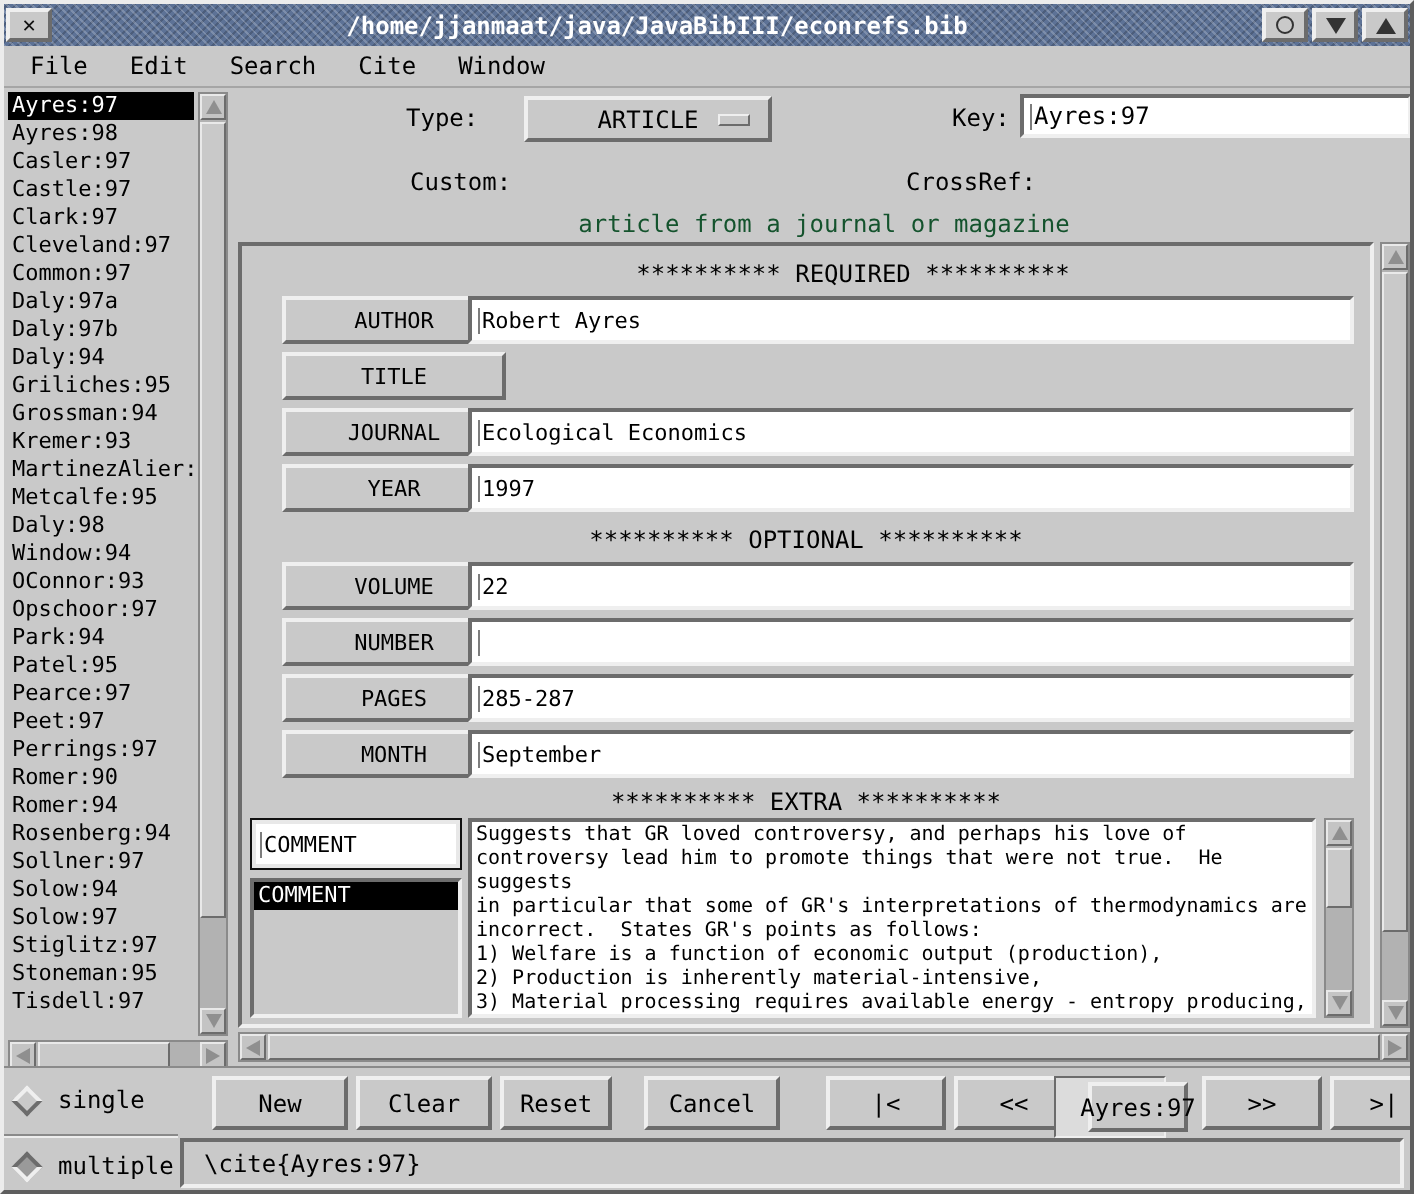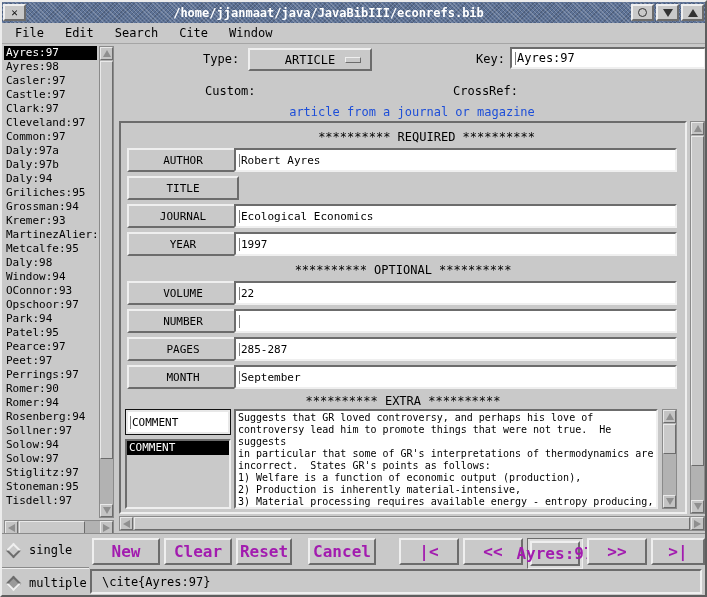--- a/index.html
+++ b/index.html
@@ -7,21 +7,21 @@
   body { font-family:"DejaVu Sans Mono", monospace; }
 
   #window {
     position:relative; width:707px; height:597px;
     background:#c9c9c9;
     border:2px solid; border-color:#ececec #5e5e5e #5e5e5e #ececec;
     overflow:hidden;
   }
 
   
-  .raised { border:2px solid; border-color:#efefef #6c6c6c #6c6c6c #efefef; background:#c9c9c9; }
+  .raised { border:2px solid; border-color:#efefef #6c6c6c #6c6c6c #efefef; background:#c9c9c9;margin-left:14px; }
   .sunken { border:2px solid; border-color:#6c6c6c #efefef #efefef #6c6c6c; }
   .white  { background:#ffffff; }
 
   
   #titlebar {
     position:absolute; left:0; top:0; width:703px; height:21px;
     background-color:#5d7296;
     background-image:
       repeating-linear-gradient(45deg, rgba(255,255,255,.20) 0 1px, transparent 1px 3px),
       repeating-linear-gradient(-45deg, rgba(0,0,0,.18) 0 1px, transparent 1px 3px);
@@ -82,21 +82,21 @@
   #type-indicator {
     position:absolute; right:9px; top:7px; width:16px; height:6px;
     border:1px solid; border-color:#efefef #6c6c6c #6c6c6c #efefef; background:#c9c9c9;
   }
   #key-field {
     position:absolute; left:508px; top:45px; width:196px; height:22px;
     display:flex; align-items:center; padding-left:3px; font-size:12px;
   }
   #entry-desc {
     position:absolute; left:117px; top:103px; width:586px;
-    text-align:center; font-size:12px; color:#1d4ed8;
+    text-align:center; font-size:12px; color:#14532d;
   }
 
   
   #main-panel {
     position:absolute; left:117px; top:119px; width:568px; height:393px;
     background:#c9c9c9;
   }
   .section-title { position:absolute; width:100%; text-align:center; font-size:12px; color:#000; }
   .flabel {
     position:absolute; left:6px; width:112px; height:24px;
@@ -133,21 +133,21 @@
   .radio-row { position:absolute; left:6px; display:flex; align-items:center; cursor:pointer; }
   .diamond {
     width:11px; height:11px; transform:rotate(45deg); margin-right:10px;
     background:#c9c9c9; border:2px solid; border-color:#efefef #6c6c6c #6c6c6c #efefef;
   }
   .diamond.on { background:#9a9a9a; border-color:#6c6c6c #efefef #efefef #6c6c6c; }
   .radio-label { font-size:12px; color:#000; }
 
   .btn {
     position:absolute; height:27px; display:flex; align-items:center; justify-content:center;
-    font-size:16px; color:#a21caf; cursor:pointer;font-weight:bold;
+    font-size:12px; color:#000000; cursor:pointer;
   }
   .default-ring {
     position:absolute; height:31px; top:4px; padding:2px;
     border:1px solid; border-color:#6c6c6c #efefef #efefef #6c6c6c; background:#dcdcdc;
   }
   .default-ring .btn { position:relative; width:100%; height:100%; }
 
   #cite-field {
     position:absolute; left:88px; top:35px; width:612px; height:25px;
     background:#c9c9c9; display:flex; align-items:center; padding-left:10px;

